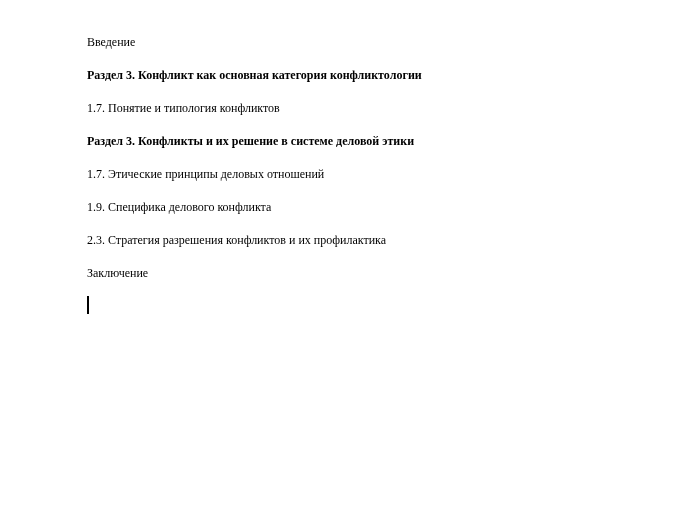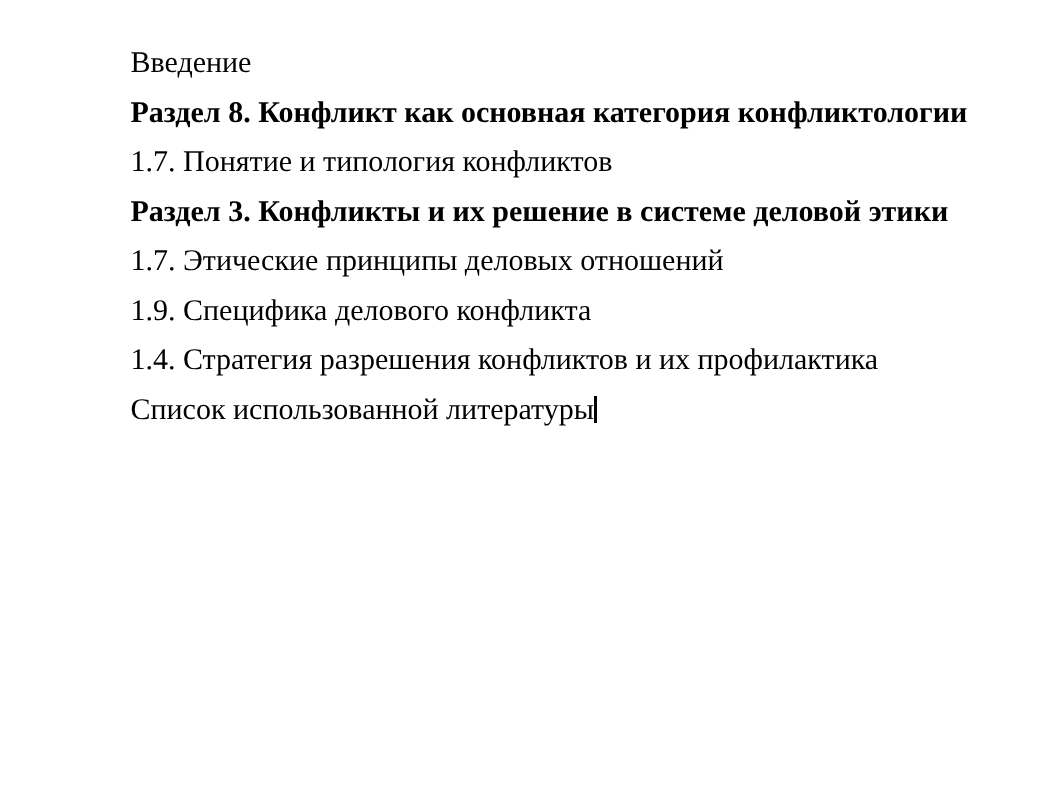--- a/index.html
+++ b/index.html
@@ -11,21 +11,21 @@
     height: 530px;
     background: #ffffff;
     overflow: hidden;
   }
   .doc-canvas {
     box-sizing: border-box;
     width: 693px;
     height: 530px;
     padding: 32px 40px 0 87px;
     font-family: "Liberation Serif", "DejaVu Serif", serif;
-    font-size: 20px;
+    font-size: 12px;
     color: #000000;
     cursor: text;
   }
   .doc-canvas p {
     margin: 0 0 12px 0;
     line-height: 21px;
     white-space: nowrap;
   }
   .bold { font-weight: bold; }
   .sp-9 { margin-top: 9px; }
@@ -42,42 +42,45 @@
 </head>
 <body>
 
 <div class="doc-canvas">
 
   <p>
     <span>Введение</span>
   </p>
 
   <p class="bold">
-    <span>Раздел 8. Конфликт как основная категория конфликтологии</span>
+    <span>Раздел 3. Конфликт как основная категория конфликтологии</span>
   </p>
 
   <p>
     <span>1.7. Понятие и типология конфликтов</span>
   </p>
 
 
   <p class="bold">
     <span>Раздел 3. Конфликты и их решение в системе деловой этики</span>
   </p>
 
   <p>
     <span>1.7. Этические принципы деловых отношений</span>
   </p>
 
   <p class="sp-9">
     <span>1.9. Специфика делового конфликта</span>
   </p>
 
   <p class="sp-5">
-    <span>1.4. Стратегия разрешения конфликтов и их профилактика</span>
+    <span>2.3. Стратегия разрешения конфликтов и их профилактика</span>
   </p>
 
+  <p>
+    <span>Заключение</span>
+  </p>
 
   <p class="sp-4">
-    <span>Список использованной литературы</span><span class="caret"></span>
+    <span class="caret"></span>
   </p>
 
 </div>
 
 </body></html>

